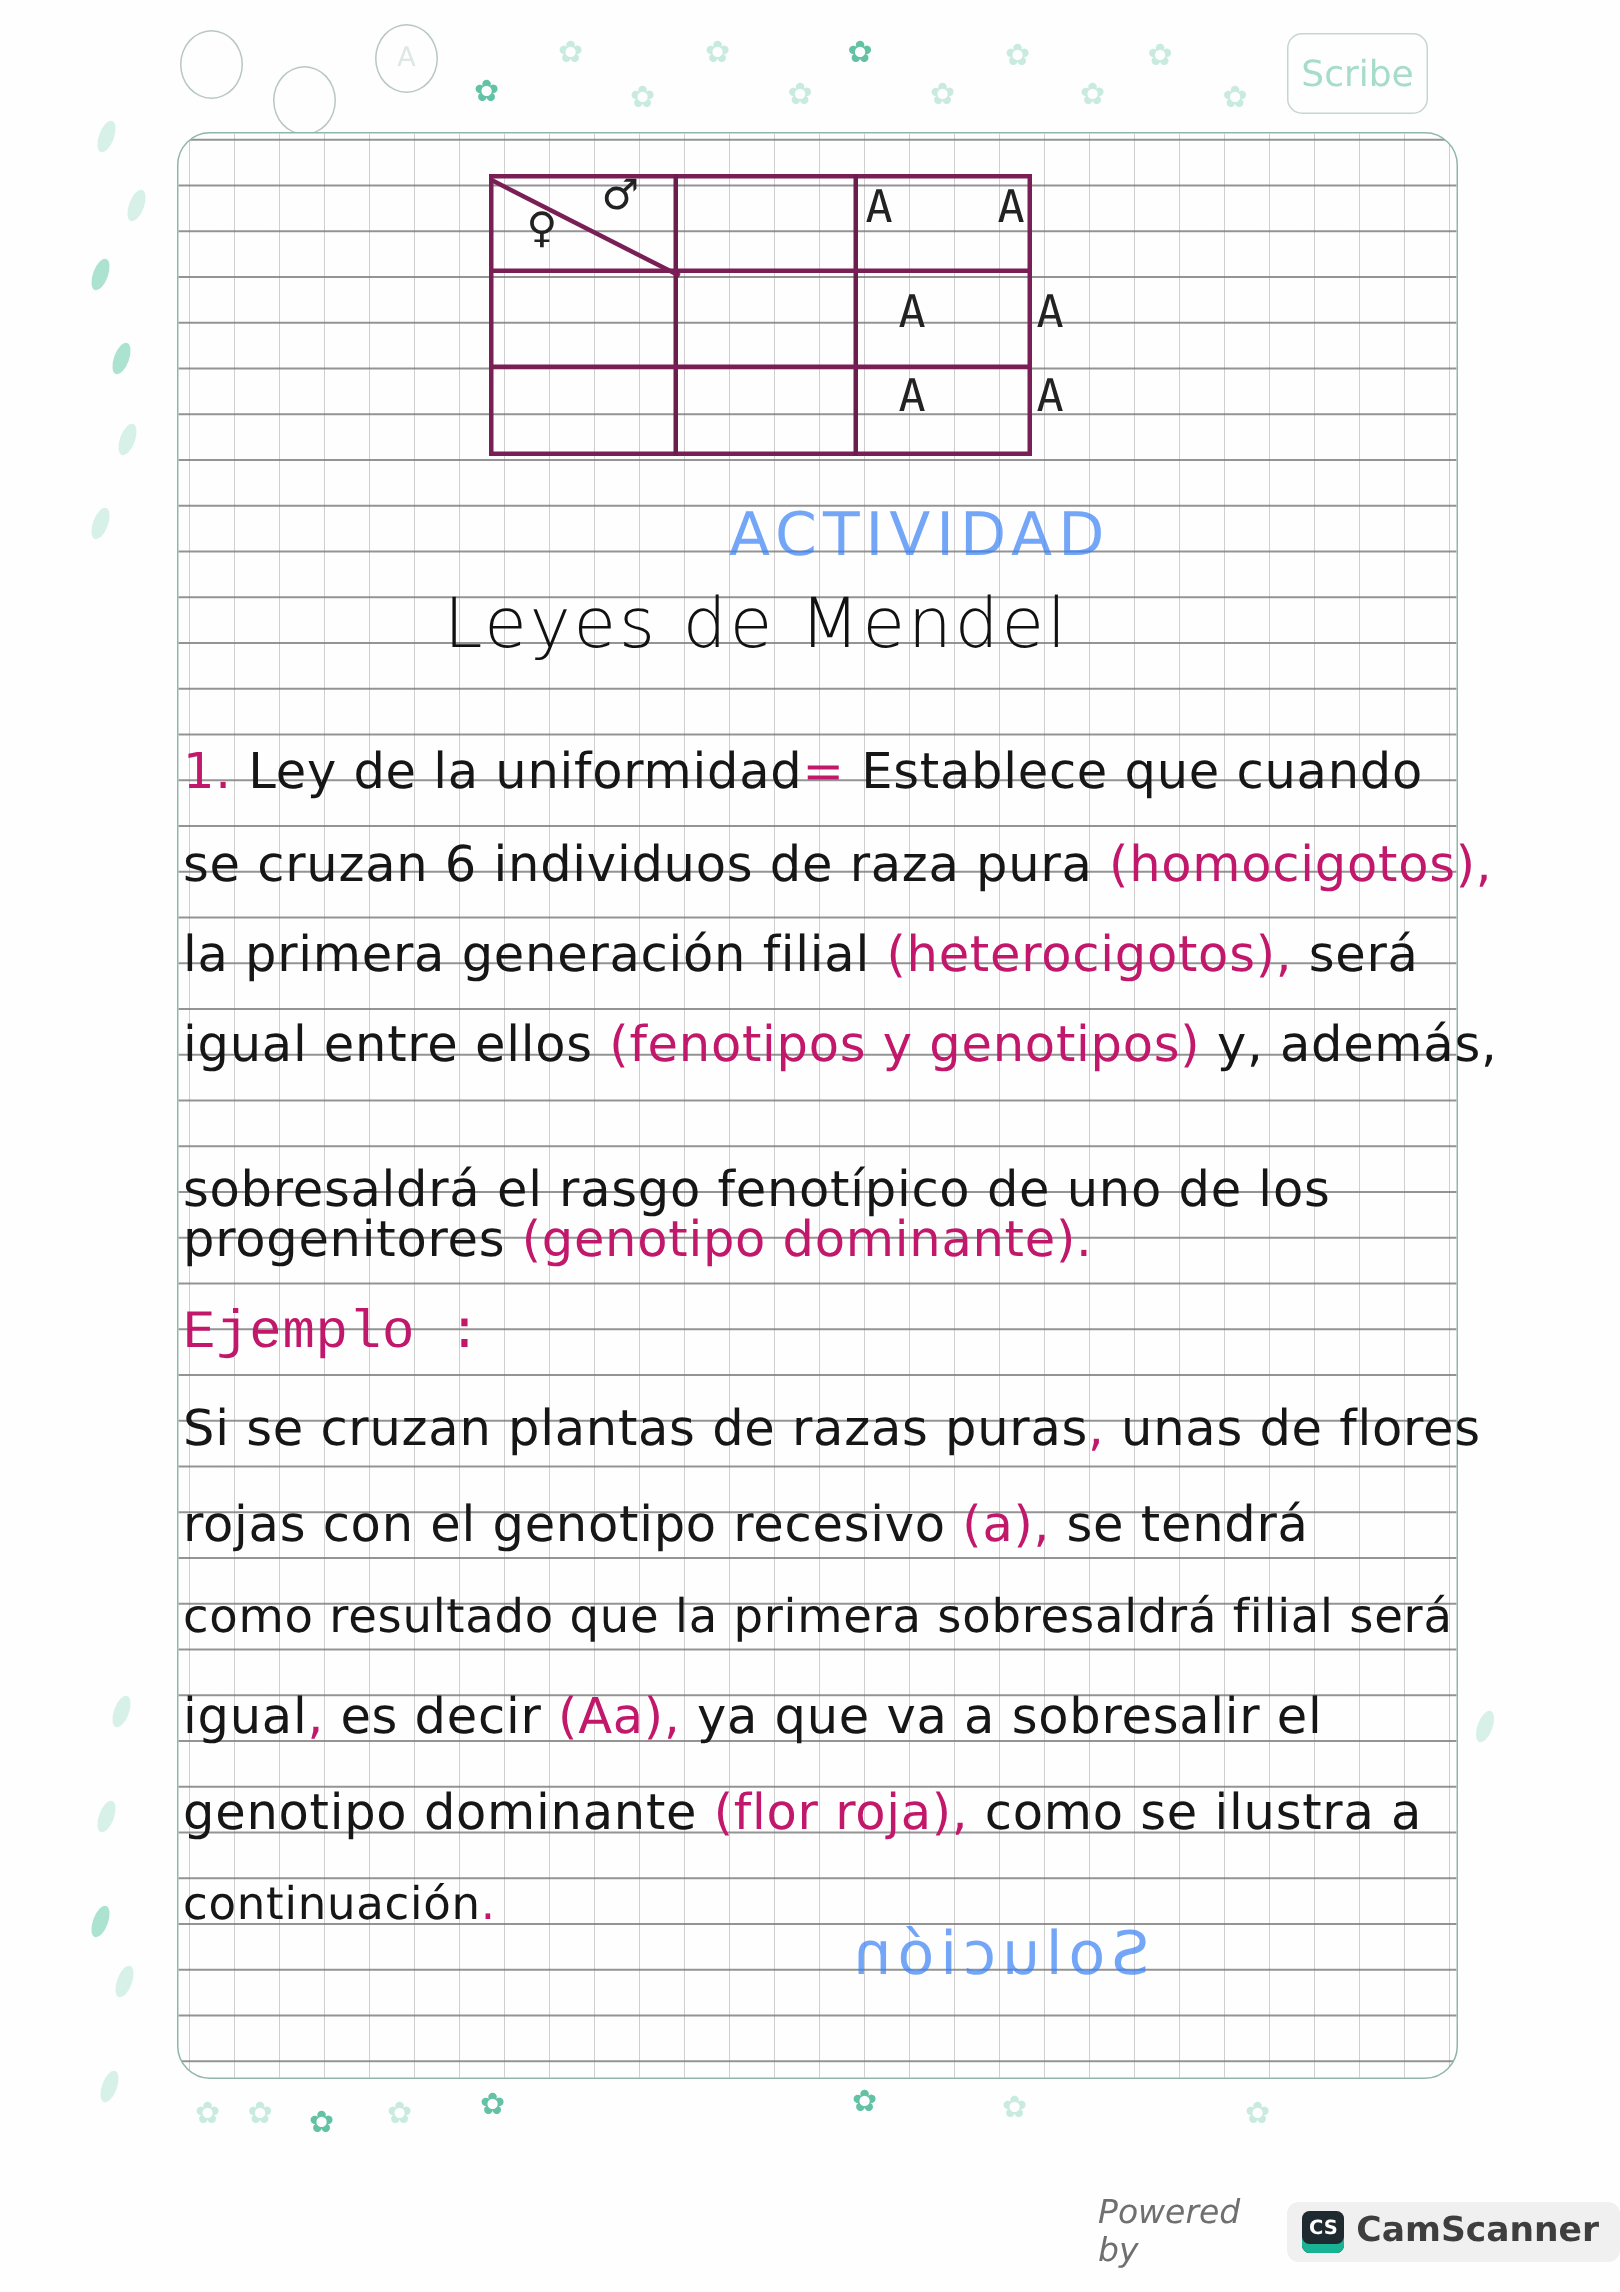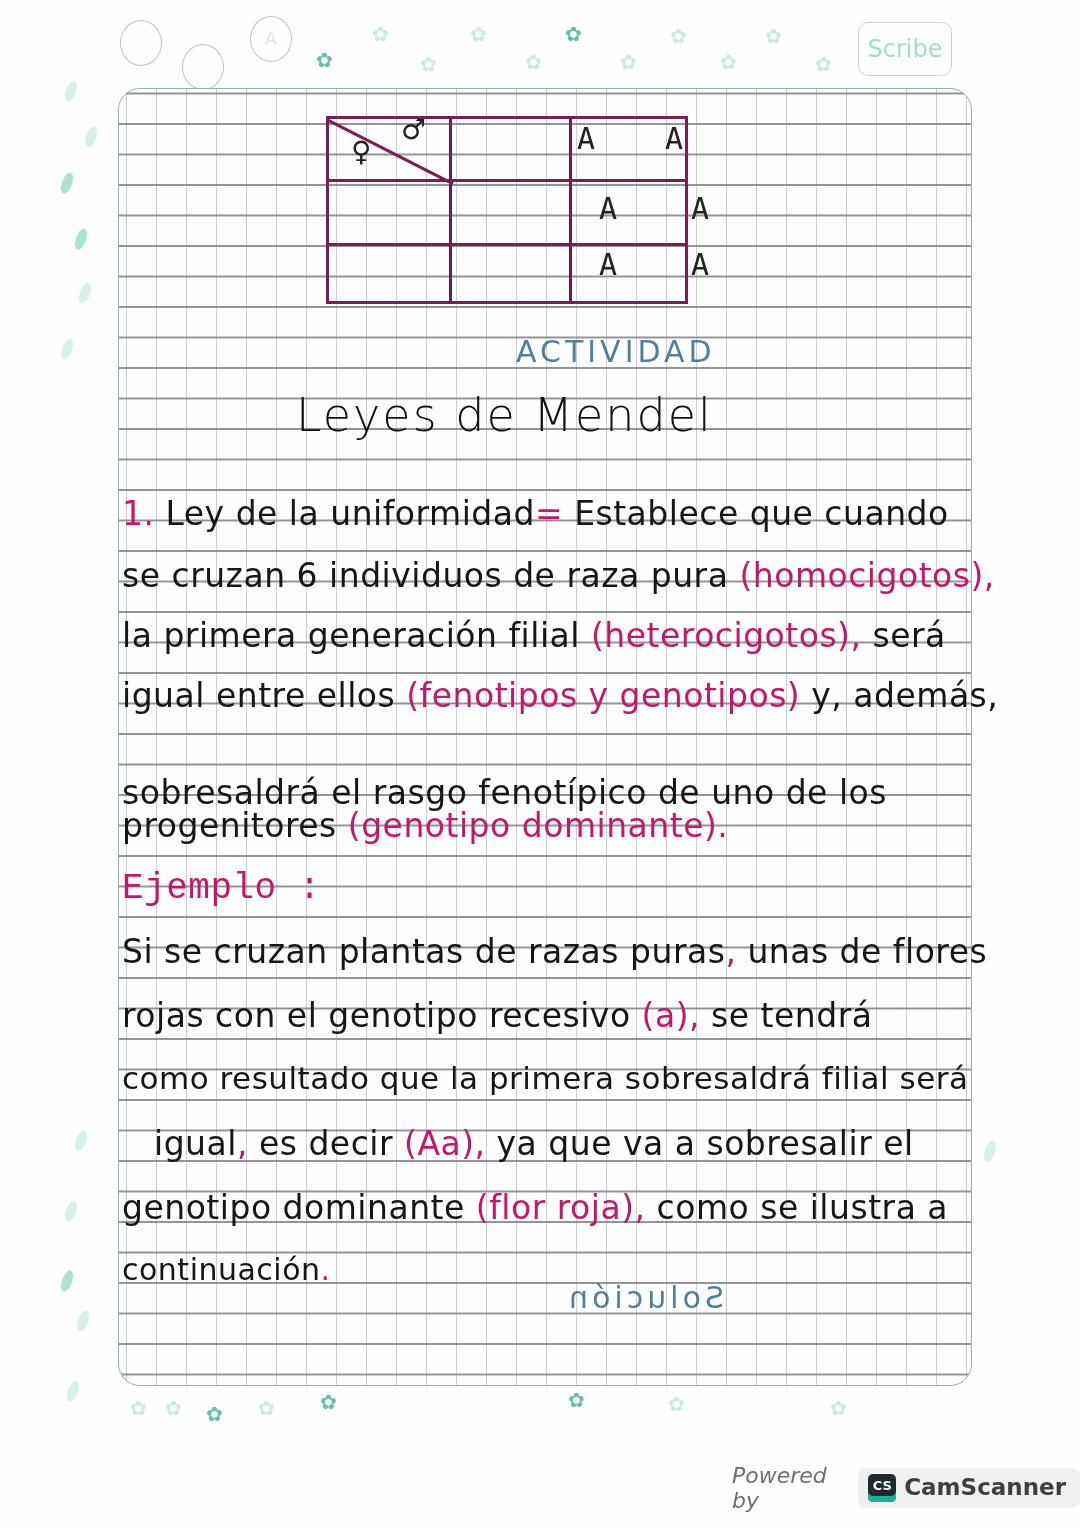--- a/index.html
+++ b/index.html
@@ -41,21 +41,21 @@
   }
   .punnett .vl { position: absolute; top: -3px; bottom: -3px; width: 3px; background: #6b1d4c; }
   .punnett .hl { position: absolute; left: -3px; right: -3px; height: 3px; background: #7a1f55; }
   .punnett .diag {
     position: absolute; left: 0; top: 0; width: 140px; height: 2.5px; background: #7a1f55;
     transform-origin: 0 0; transform: rotate(27deg);
   }
   .sym { position: absolute; font-size: 28px; color: #222; }
   .allele { position: absolute; font-size: 30px; color: #222; font-family: "DejaVu Sans Mono", monospace; }
 
-  .ghost { position: absolute; color: #0c4a6e; font-size: 30px; letter-spacing: 4px; opacity: 0.7; padding-left: 30px; }
+  .ghost { position: absolute; color: #3b82f6; font-size: 40px; letter-spacing: 4px; opacity: 0.7; }
 
   .title {
     position: absolute; left: 296px; top: 388px; font-size: 46px; color: #111;
     font-family: "DejaVu Sans", sans-serif; font-weight: 300; letter-spacing: 2px;
   }
   .line {
     position: absolute; left: 122px; font-size: 33px; color: #161616;
     white-space: nowrap; letter-spacing: 0.5px;
   }
   .pink { color: #c2186b; }
@@ -169,21 +169,21 @@
   <span>unas de flores</span>
 </div>
 <div class="line" style="top:996px;">
   <span>rojas con el genotipo recesivo</span>
   <span class="pink">(a),</span>
   <span>se tendrá</span>
 </div>
 <div class="line" style="top:1060px;font-size:31px;">
   <span>como resultado que la primera sobresaldrá filial será</span>
 </div>
-<div class="line" style="top:1124px;margin-left:32px;">
+<div class="line" style="top:1124px;">
   <span>igual</span><span class="pink">,</span>
   <span>es decir</span>
   <span class="pink">(Aa),</span>
   <span>ya que va a sobresalir el</span>
 </div>
 <div class="line" style="top:1188px;">
   <span>genotipo dominante</span>
   <span class="pink">(flor roja),</span>
   <span>como se ilustra a</span>
 </div>

